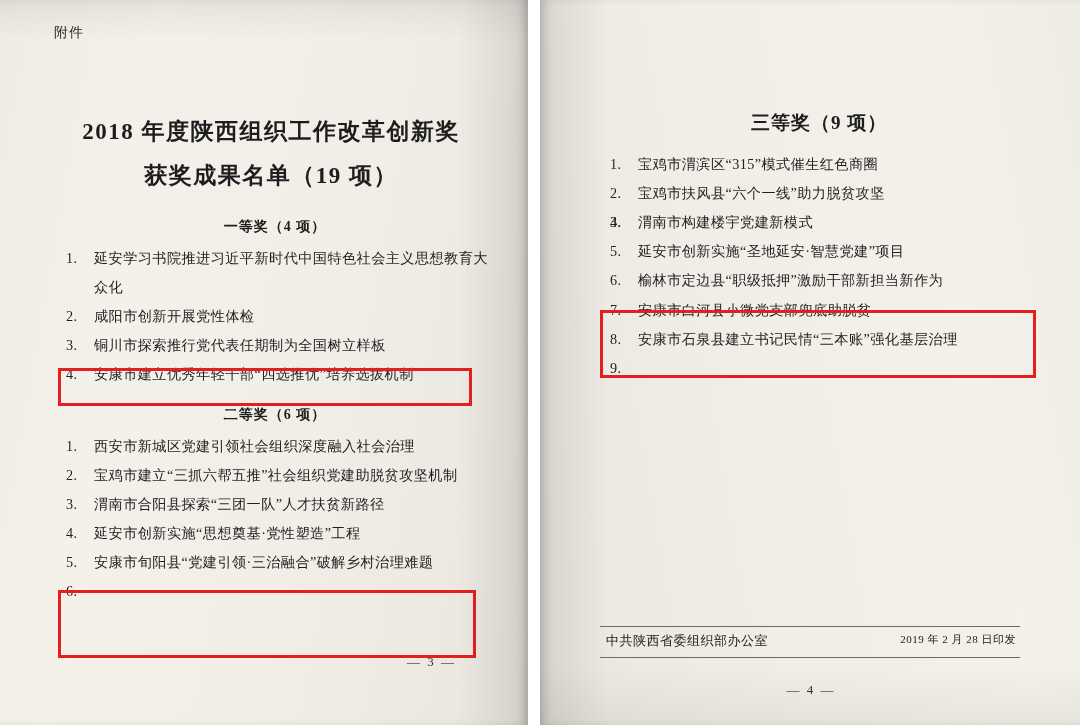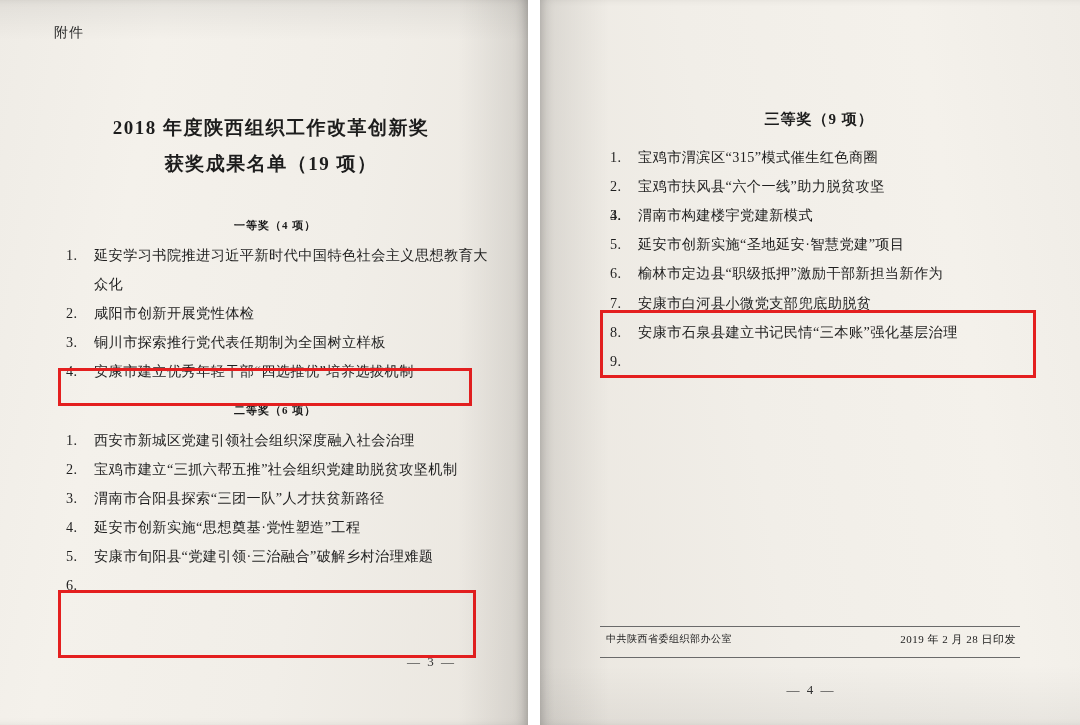--- a/index.html
+++ b/index.html
@@ -59,30 +59,30 @@
     font-size: 14px;
     color: #2b2b2b;
     letter-spacing: 1px;
   }
   .doc-title {
     position: absolute;
     left: 0;
     top: 104px;
     width: 470px;
     text-align: center;
-    font-size: 19px;
+    font-size: 23px;
     font-weight: bold;
     color: #1d1d1d;
     letter-spacing: 1.5px;
     line-height: 1.9;
   }
   .doc-title .t2 { display: block; }
   .section-head {
     text-align: center;
-    font-size: 11px;
+    font-size: 14px;
     font-weight: bold;
     color: #1d1d1d;
     letter-spacing: 1px;
     margin: 16px 0 8px 0;
   }
   .list {
     margin: 0;
     padding: 0;
     list-style: none;
   }
@@ -124,40 +124,40 @@
     height: 700px;
   }
   .content-r {
     position: absolute;
     left: 28px;
     top: 104px;
     width: 430px;
   }
   .r-section-head {
     text-align: center;
-    font-size: 15px;
+    font-size: 19px;
     font-weight: bold;
     color: #1d1d1d;
     letter-spacing: 1px;
     margin-bottom: 14px;
   }
   .footer-line {
     position: absolute;
     left: 24px;
     top: 620px;
     width: 420px;
     border-top: 1px solid #6a6a6a;
     border-bottom: 1px solid #6a6a6a;
     height: 30px;
   }
   .footer-issuer {
     position: absolute;
     left: 30px;
     top: 626px;
-    font-size: 10px;
+    font-size: 13px;
     color: #222;
     letter-spacing: 0.5px;
   }
   .footer-date {
     position: absolute;
     right: 30px;
     top: 626px;
     font-size: 11px;
     color: #222;
     letter-spacing: 0.5px;

